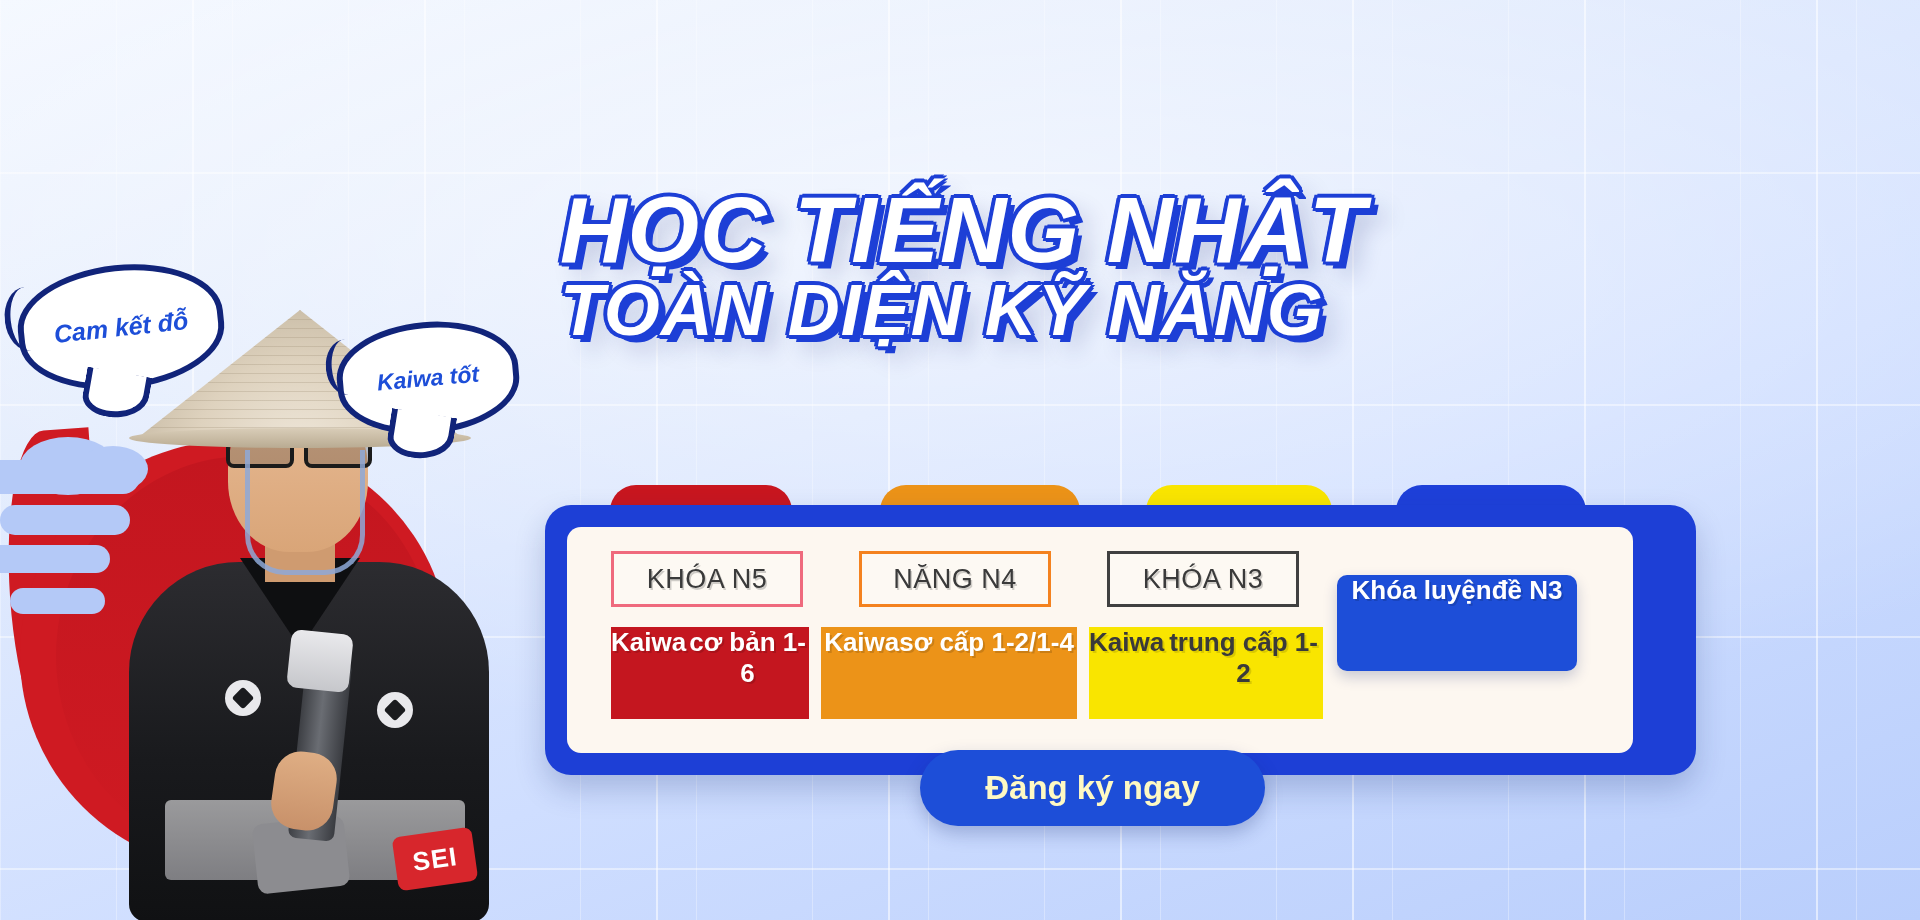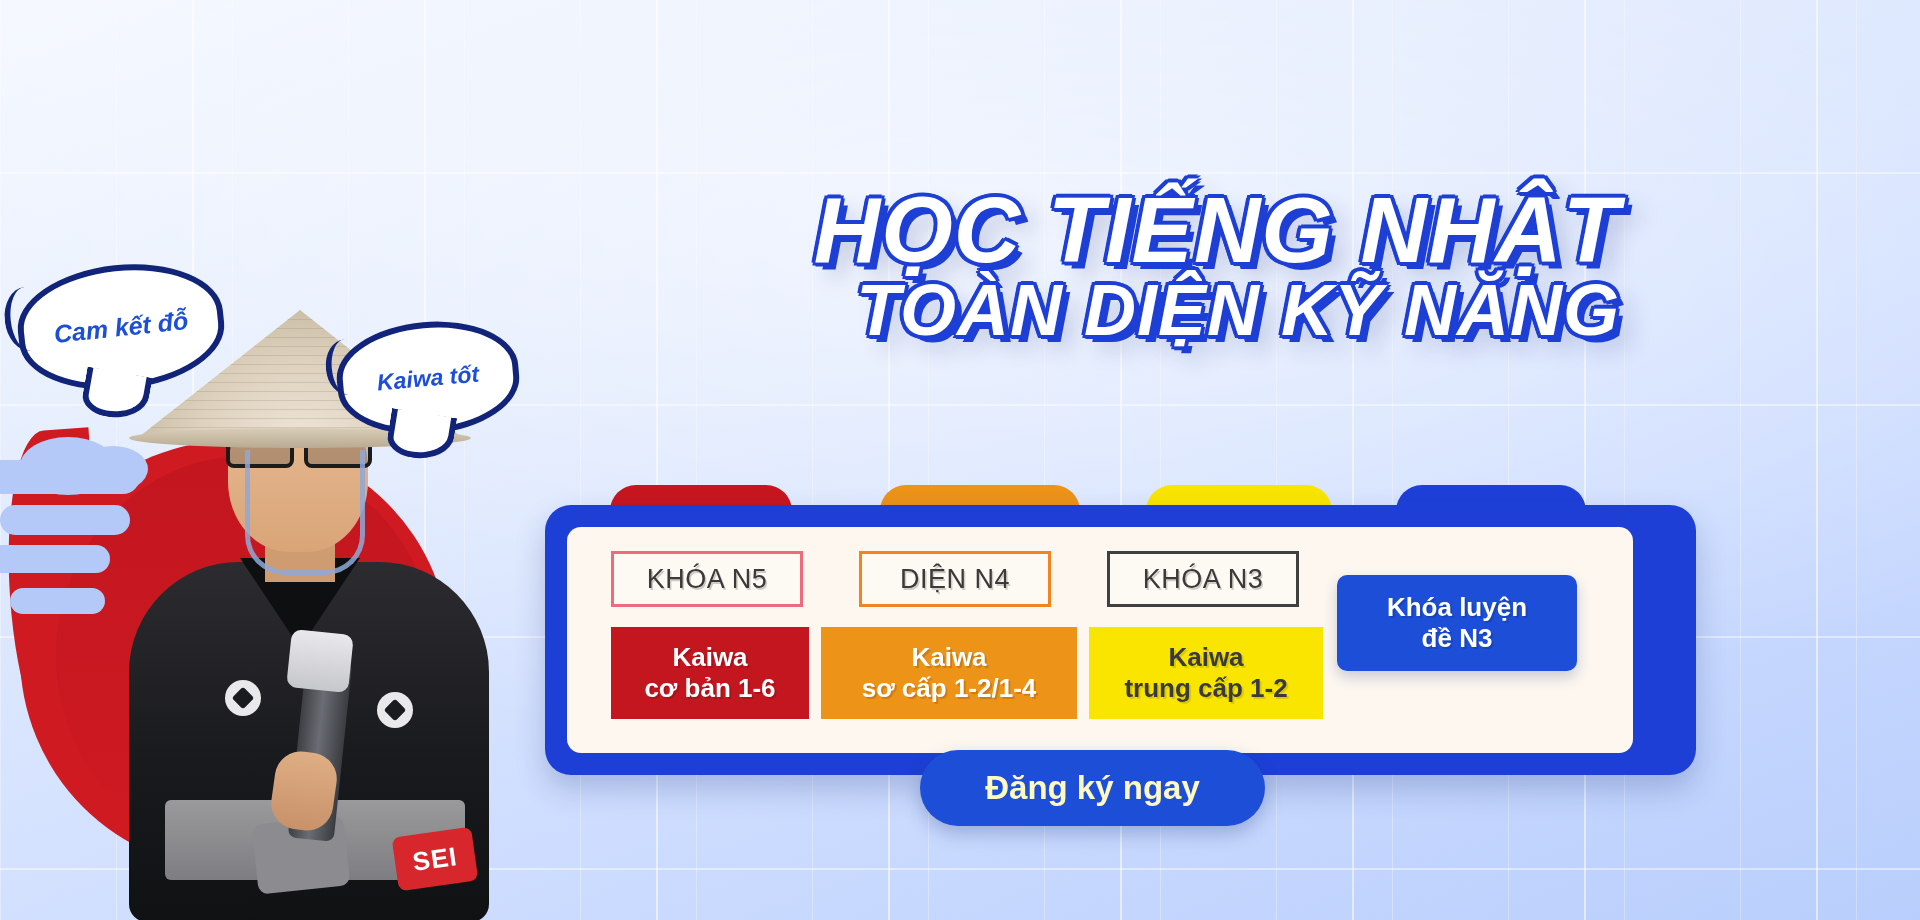--- a/index.html
+++ b/index.html
@@ -172,21 +172,21 @@
   }
   .bubble.b2{left:337px;top:322px;width:170px;height:100px;font-size:23px;transform:rotate(-5deg);}
   .bubble.b2 .tail{left:40px;bottom:-30px;transform:rotate(14deg);}
   .bubble.b2::before{
     content:"";position:absolute;left:-16px;top:4px;width:36px;height:56px;
     border-left:6px solid #11247a;border-radius:60% 0 0 60%;
   }
 
   
   .headline{
-    position:absolute;left:560px;top:185px;width:1060px;text-align:right;
+    position:absolute;left:560px;top:185px;width:1060px;text-align:left;
     font-weight:bold;font-style:italic;letter-spacing:1px;line-height:.98;
   }
   .headline .ln{
     display:block;color:#fff;font-size:92px;
     text-shadow:
       7px 7px 0 #1d3fd6,
       -3px -3px 0 #1d3fd6, 3px -3px 0 #1d3fd6, -3px 3px 0 #1d3fd6, 3px 3px 0 #1d3fd6,
       0 -4px 0 #1d3fd6, 0 4px 0 #1d3fd6, -4px 0 0 #1d3fd6, 4px 0 0 #1d3fd6,
       14px 14px 22px rgba(30,45,120,.25);
   }
@@ -218,22 +218,22 @@
     display:flex;align-items:center;justify-content:center;
     font-size:27px;color:#3a3a3a;letter-spacing:.5px;
     text-shadow:1.5px 1.5px 0 rgba(0,0,0,.18);
   }
   .lvl.l1{left:44px;width:186px;border:3px solid #ef6a7d;}
   .lvl.l2{left:292px;width:186px;border:3px solid #f4821f;}
   .lvl.l3{left:540px;width:186px;border:3px solid #404040;}
 
   .row-courses{position:absolute;left:0;top:100px;width:100%;height:100px;}
   .course{
-    position:absolute;height:92px;display:flex;flex-direction:column;
-    align-items:center;justify-content:center;text-align:center;
+    position:absolute;height:92px;display:flex;flex-direction:row;
+    align-items:flex-start;justify-content:center;text-align:center;
     font-size:26px;font-weight:bold;line-height:1.18;
     text-shadow:2px 2px 0 rgba(0,0,0,.14);
   }
   .course.c1{left:44px;width:198px;background:#c4161f;color:#fff;}
   .course.c2{left:254px;width:256px;background:#ec9318;color:#fff;}
   .course.c3{left:522px;width:234px;background:#f9e500;color:#3a3a3a;text-shadow:2px 2px 0 rgba(0,0,0,.12);}
   .course.c4{
     left:770px;width:240px;height:96px;top:-52px;background:#1d4ed8;color:#fff;
     border-radius:10px;box-shadow:0 6px 14px rgba(20,40,110,.22);
   }
@@ -310,21 +310,21 @@
   <div class="tab t4"></div>
 
   <div class="card">
     <div class="card-inner">
 
       <div class="row-labels">
         <div class="lvl l1">
           <span>KHÓA N5</span>
         </div>
         <div class="lvl l2">
-          <span>DIỆN N4</span>
+          <span>NĂNG N4</span>
         </div>
         <div class="lvl l3">
           <span>KHÓA N3</span>
         </div>
       </div>
 
       <div class="row-courses">
         <div class="course c1">
           <span>Kaiwa</span>
           <span>cơ bản 1-6</span>

